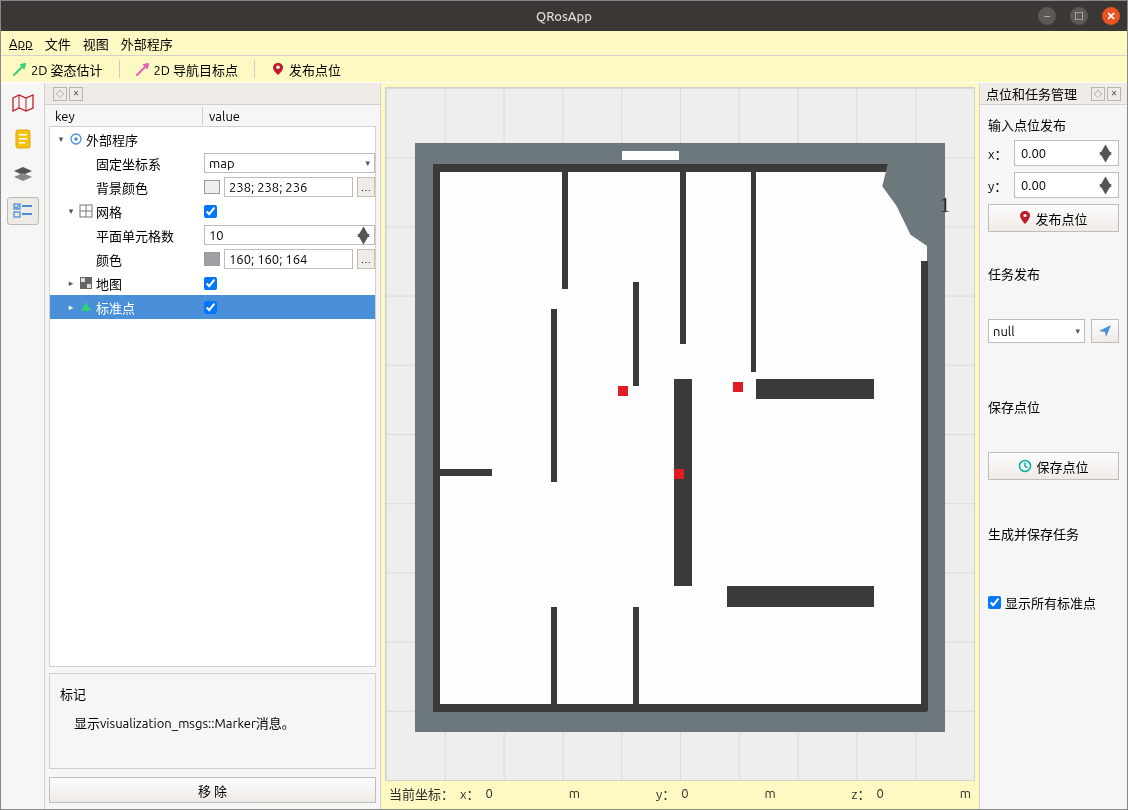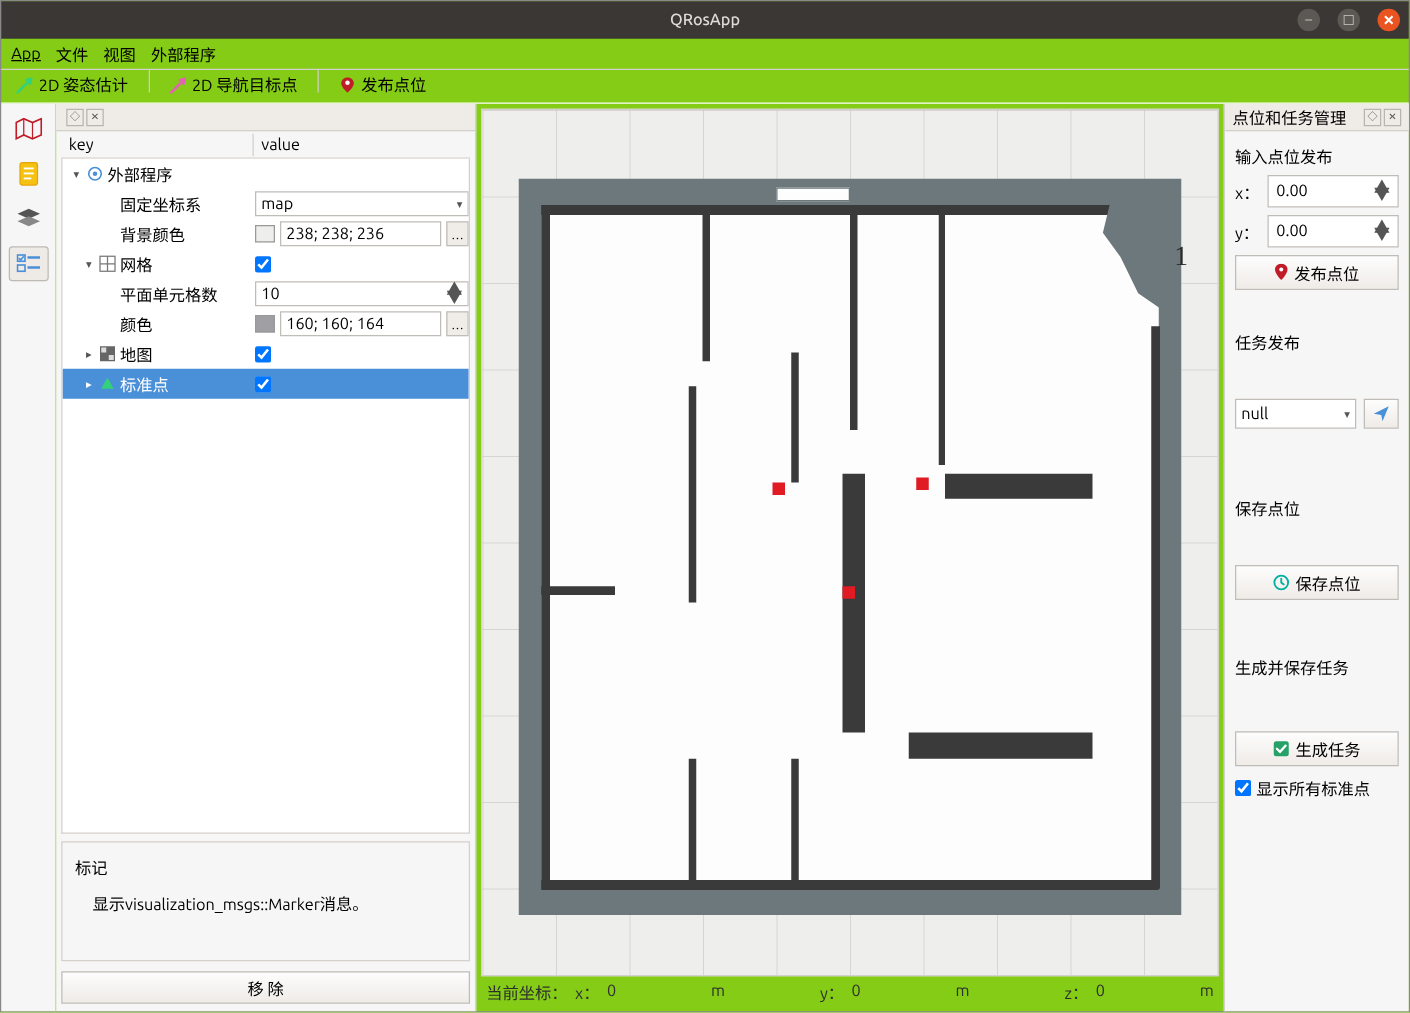--- a/index.html
+++ b/index.html
@@ -1,30 +1,30 @@
 <!DOCTYPE html>
 <html><head>
 <meta charset="utf-8">
 <style>
   * { box-sizing: border-box; margin: 0; padding: 0; font-family: "Ubuntu", "Noto Sans CJK SC", sans-serif; font-size: 13px; }
   body { background: #f6f6f6; overflow: hidden; }
-  .window { width: 1128px; height: 810px; background: #84cc16; border: 1px solid #888; display: flex; flex-direction: column; }
+  .window { width: 1128px; height: 810px; background: #fef9c3; border: 1px solid #888; display: flex; flex-direction: column; }
   
   .titlebar { height: 30px; background: #3b3734; color: #dfdbd7; display: flex; align-items: center; }
   .titlebar .spacer { flex: 1; }
   .titlebar .title { position: absolute; left: 50%; transform: translateX(-50%); font-size: 13px; color: #dfdbd7; font-weight: 500; }
   .win-btn { width: 18px; height: 18px; border-radius: 50%; margin: 0 7px; display: flex; align-items: center; justify-content: center; font-size: 11px; color: #555; }
   .win-btn.min, .win-btn.max { background: #5c5955; color: #cbc7c3; }
   .win-btn.close { background: #e95420; color: #fff; font-weight: bold; }
   
   .menubar { height: 24px; display: flex; align-items: center; padding: 0 8px; gap: 12px; }
   .menubar span { cursor: default; }
   .menubar .app-menu { text-decoration: underline; }
   
-  .toolbar { height: 28px; display: flex; align-items: flex-start; padding: 0 6px; gap: 6px; border-top: 1px solid #d4d0cc; border-bottom: 1px solid #fff; }
+  .toolbar { height: 28px; display: flex; align-items: center; padding: 0 6px; gap: 6px; border-top: 1px solid #d4d0cc; border-bottom: 1px solid #fff; }
   .tool-btn { display: flex; align-items: center; gap: 4px; padding: 2px 6px; cursor: default; }
   .tool-btn .ic { width: 14px; height: 14px; }
   .sep { width: 1px; height: 18px; background: #cfcbc7; margin: 0 4px; }
   
   .body { flex: 1; display: flex; }
   .left-rail { width: 44px; background: #f6f6f6; border-right: 1px solid #d4d0cc; display: flex; flex-direction: column; align-items: center; padding-top: 6px; gap: 8px; }
   .rail-btn { width: 32px; height: 28px; display: flex; align-items: center; justify-content: center; border-radius: 3px; }
   .rail-btn.active { border: 1px solid #bdb9b5; background: #eeeae6; }
   
   .dock { display: flex; flex-direction: column; background: #f6f6f6; }
@@ -411,27 +411,20 @@
           <svg class="svg-ic" width="14" height="14" viewBox="0 0 14 14">
               <circle cx="7" cy="7" r="5.5" fill="none" stroke="#00b0a0" stroke-width="1.5"></circle>
               <path d="M7 4 V7 L9 8.5" stroke="#00b0a0" stroke-width="1.5" fill="none" stroke-linecap="round"></path>
             </svg>
           <span>保存点位</span>
         </div>
 
         <div style="height:40px;"></div>
         <div class="section-title">生成并保存任务</div>
         <div style="height:36px;"></div>
-        <div class="right-btn">
-          <svg class="svg-ic" width="14" height="14" viewBox="0 0 14 14">
-              <rect x="1" y="1" width="12" height="12" rx="2" fill="#26a269"></rect>
-              <path d="M3.5 7 L6 9.5 L10.5 4.5" stroke="#fff" stroke-width="1.8" fill="none" stroke-linecap="round"></path>
-            </svg>
-          <span>生成任务</span>
-        </div>
 
         <div style="flex:1;"></div>
         <div class="chk-row">
           <input type="checkbox" class="chk" checked="" style="">
           <span>显示所有标准点</span>
         </div>
       </div>
     </div>
   </div>
 </div>

